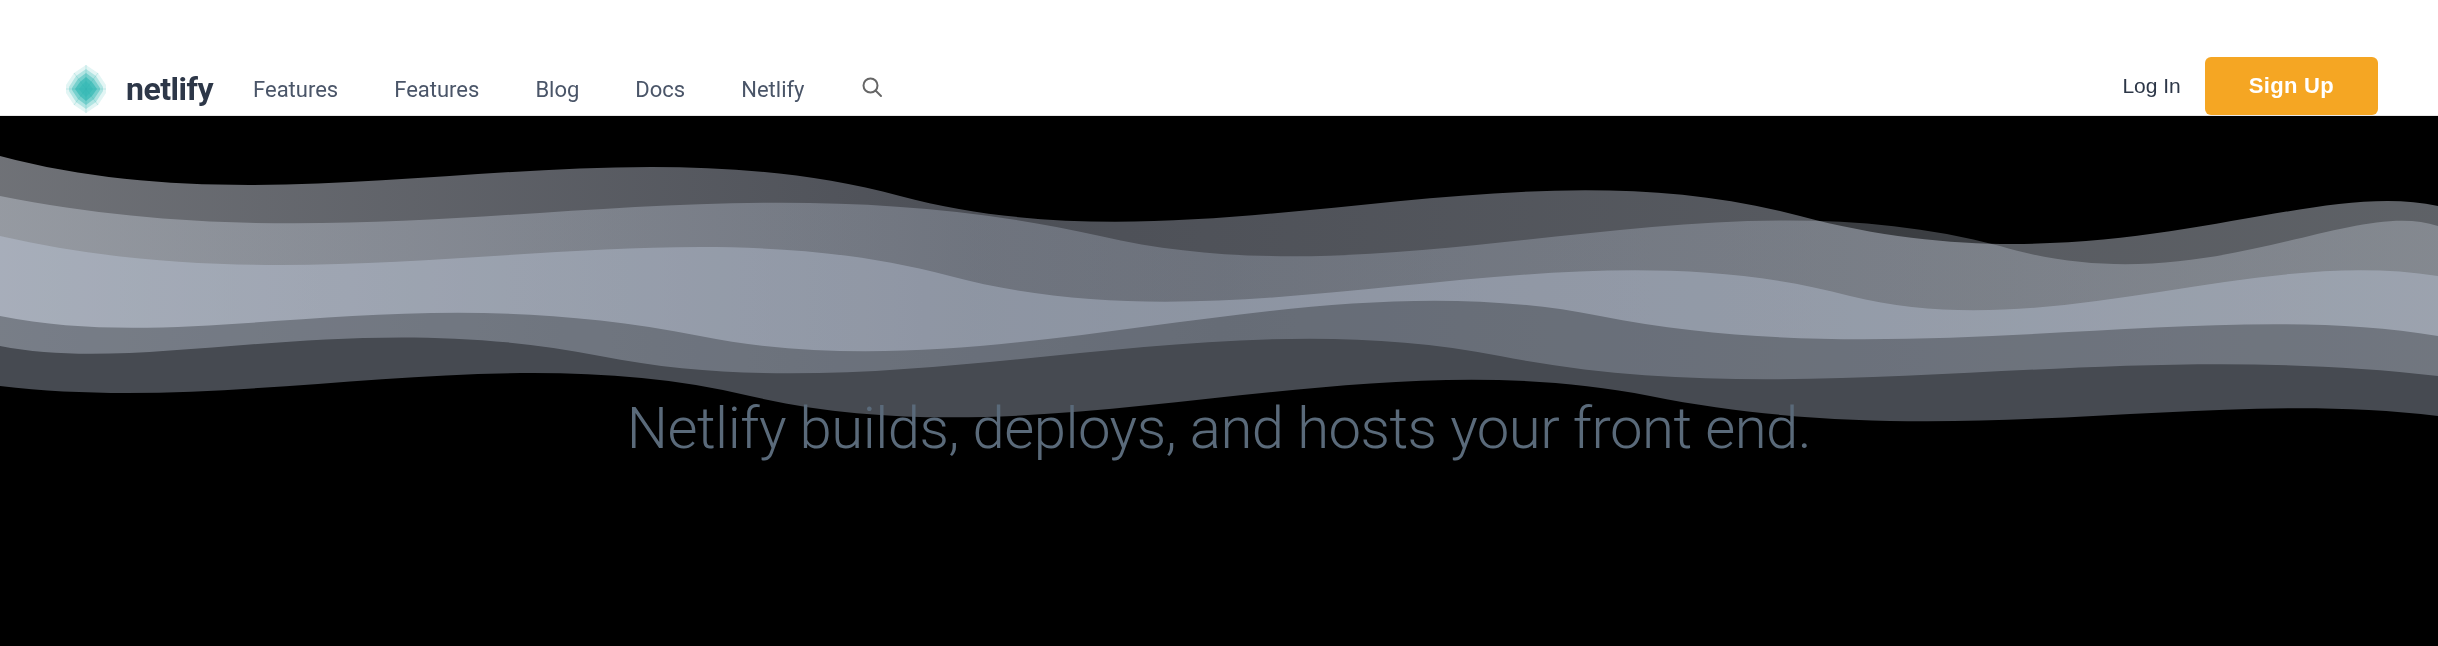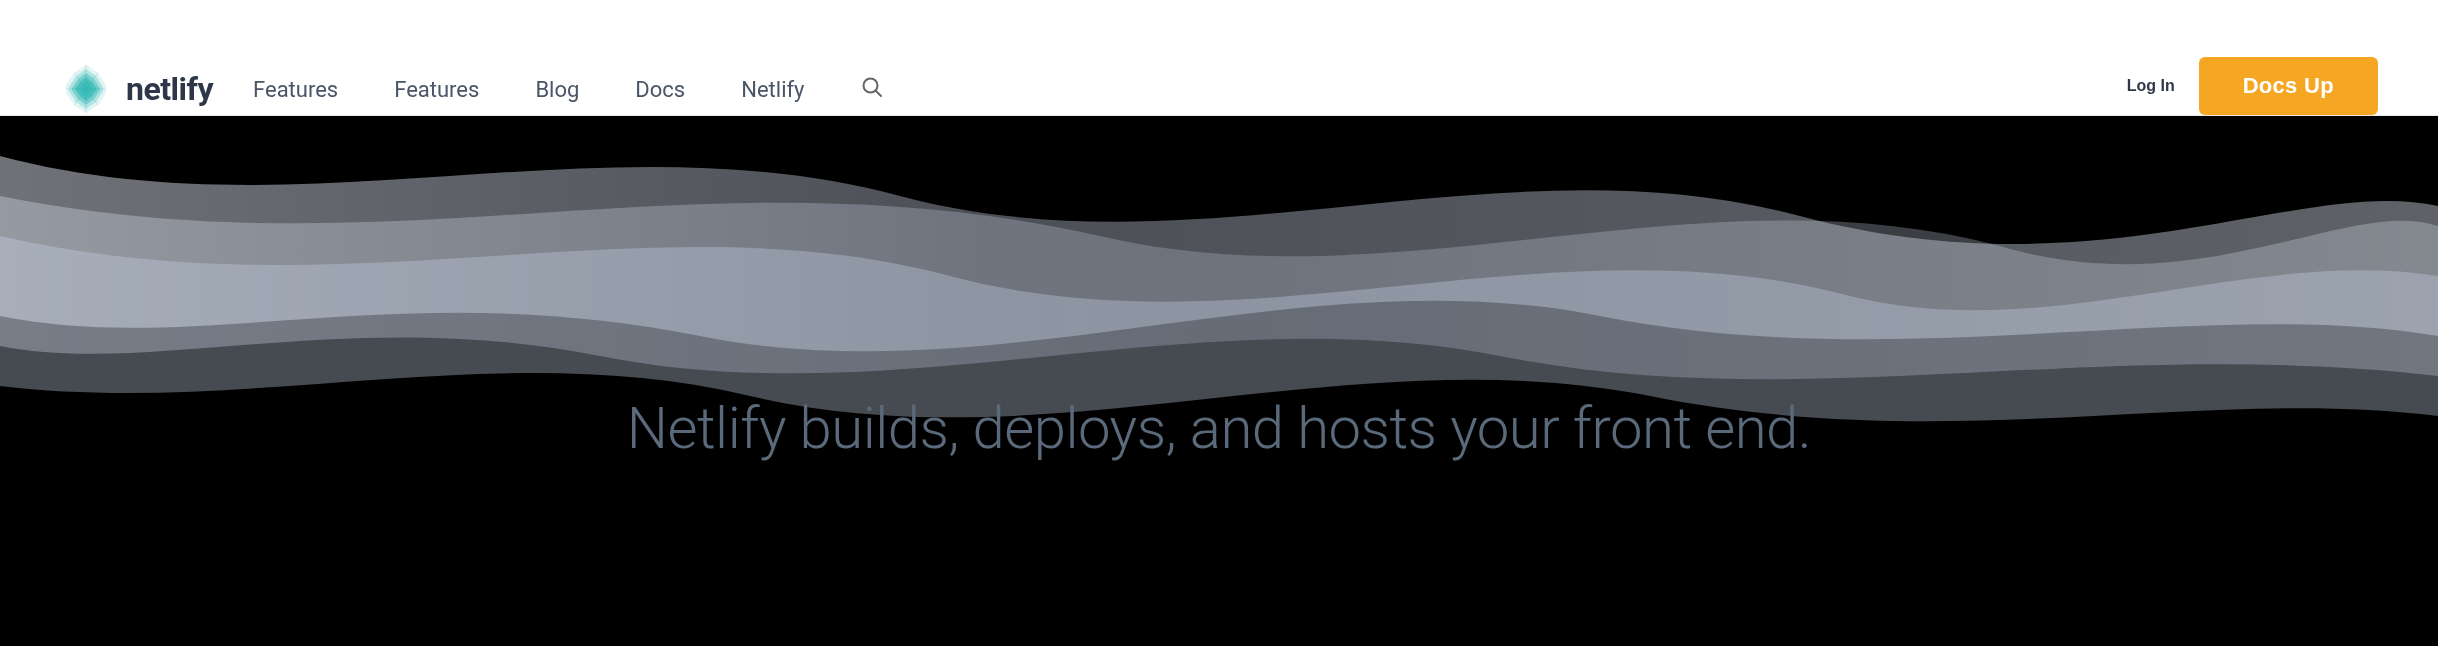--- a/index.html
+++ b/index.html
@@ -73,26 +73,26 @@
       font-size: 20px;
     }
 
     .navbar-right {
       display: flex;
       align-items: center;
       gap: 24px;
     }
 
     .login-btn {
-      font-size: 16px;
+      font-size: 21px;
       color: #2d3748;
       background: none;
       border: none;
       cursor: pointer;
-      font-weight: 700;
+      font-weight: 400;
     }
 
     .signup-btn {
       font-size: 22px;
       color: #ffffff;
       background: #f5a623;
       border: none;
       border-radius: 6px;
       padding: 16px 44px;
       cursor: pointer;
@@ -165,21 +165,21 @@
         <svg width="22" height="22" viewBox="0 0 22 22" fill="none" xmlns="http://www.w3.org/2000/svg">
           <circle cx="9.5" cy="9.5" r="7" stroke="#666" stroke-width="2"></circle>
           <line x1="14.5" y1="14.5" x2="20" y2="20" stroke="#666" stroke-width="2" stroke-linecap="round"></line>
         </svg>
       </span>
     </nav>
   </div>
 
   <div class="navbar-right">
     <button class="login-btn">Log In</button>
-    <button class="signup-btn">Docs Up</button>
+    <button class="signup-btn">Sign Up</button>
   </div>
 </nav>
 
 <section class="hero">
 
   <svg class="wave-bg" viewBox="0 0 2438 546" preserveAspectRatio="none" xmlns="http://www.w3.org/2000/svg">
     <defs>
       <linearGradient id="waveGrad1" x1="0%" y1="0%" x2="100%" y2="0%">
         <stop offset="0%" style="stop-color:#dce4f0;stop-opacity:0.7"></stop>
         <stop offset="50%" style="stop-color:#c8d4e8;stop-opacity:0.5"></stop>

